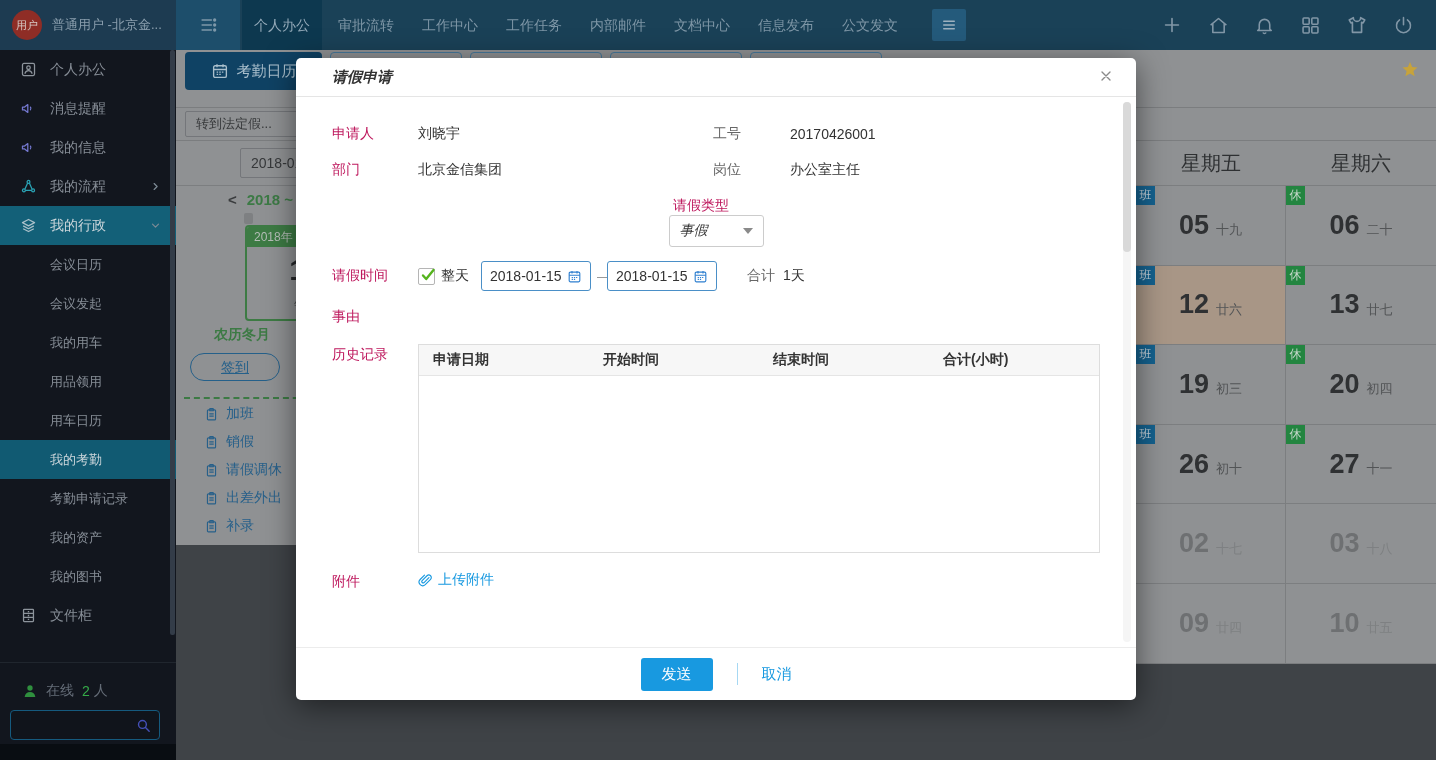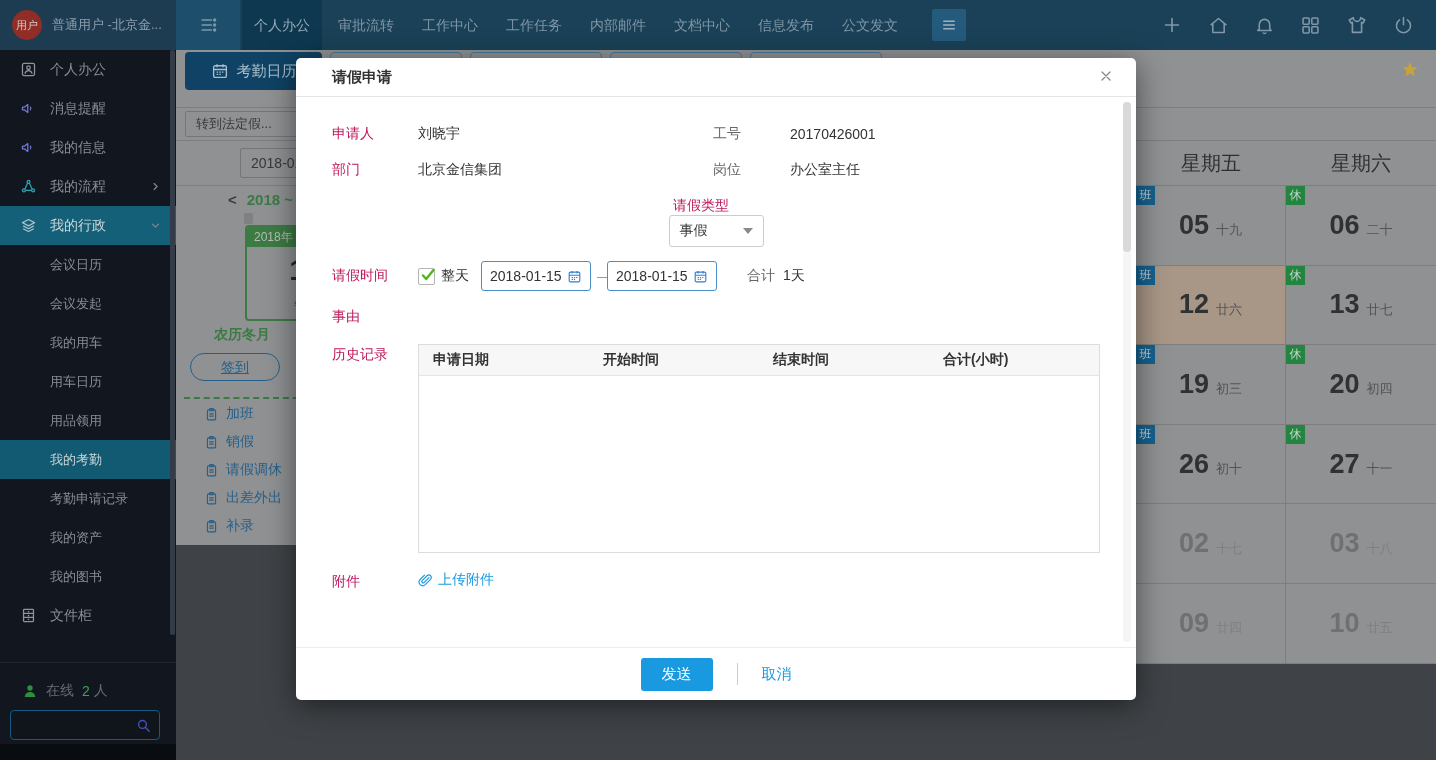--- a/index.html
+++ b/index.html
@@ -74,32 +74,32 @@
   .cell.dim .d{color:#6e7072;text-align:right;}
   .cell.dim .l{color:#7e8082;}
   .cell.sel{background:#a89686;}
   .badge{position:absolute;left:0;top:0;width:19px;height:19px;font-size:12px;display:flex;align-items:center;justify-content:center;}
   .badge.ban{background:#15628f;color:#c6d2da;}
   .badge.xiu{background:#238540;color:#c6d8cb;}
 
   
   .modal{position:absolute;left:296px;top:58px;width:840px;height:642px;background:#fff;border-radius:5px;box-shadow:0 6px 30px rgba(0,0,0,0.5);z-index:10;}
   .m-head{height:38px;border-bottom:1px solid #e5e5e5;position:relative;}
-  .m-title{position:absolute;left:36px;top:0;line-height:38px;font-size:15px;font-weight:bold;color:#333;}
+  .m-title{position:absolute;left:36px;top:0;line-height:38px;font-size:15px;font-weight:bold;color:#333;font-style:italic;}
   .m-close{position:absolute;right:22px;top:10px;color:#8a8a8a;cursor:pointer;}
   .m-body{padding:28px 36px 0;}
   .frow{display:flex;align-items:center;margin-bottom:18px;font-size:14px;}
   .frow.top{align-items:flex-start;}
   .lab{width:86px;color:#be185d;flex-shrink:0;}
   .frow.top .lab{padding-top:2px;}
   .val{color:#333;}
   .val1{width:295px;color:#333;}
   .lab2{width:77px;color:#666;flex-shrink:0;}
   .r-type{margin-bottom:14px;flex-direction:column;}
-  .sel-box{width:95px;height:32px;border:1px solid #ccc;border-radius:3px;display:flex;align-items:center;justify-content:space-between;padding:0 10px;box-sizing:border-box;color:#333;background:#fff;}
+  .sel-box{width:95px;height:32px;border:1px solid #ccc;border-radius:3px;display:flex;align-items:center;justify-content:space-between;padding:0 10px;box-sizing:border-box;color:#333;background:#fff;font-style:italic;}
   .caret{width:0;height:0;border-left:5px solid transparent;border-right:5px solid transparent;border-top:6px solid #8a8a8a;}
   .r-time{margin-bottom:15px;}
   .chk{width:15px;height:15px;border:1px solid #b5b5b5;border-radius:2px;margin-right:6px;position:relative;background:#fff;flex-shrink:0;}
   .chk svg{position:absolute;left:1px;top:-2px;}
   .date-box{width:110px;height:30px;border:1px solid #4a8fc7;border-radius:3px;display:flex;align-items:center;justify-content:space-between;padding:0 8px;box-sizing:border-box;color:#333;font-size:14px;margin-left:12px;background:#fff;}
   .date-box .cal-ic{color:#2e7fd0;}
   .rsep{margin:0 2px 0 6px;color:#999;}
   .rsep2{margin-left:-6px;}
   .total-lab{margin-left:30px;color:#666;}
   .total-val{margin-left:8px;color:#333;}
@@ -250,22 +250,22 @@
       <span>我的行政</span>
       <span class="chev">
           <svg width="13" height="13" viewBox="0 0 24 24" fill="none" stroke="currentColor" stroke-width="2.2" stroke-linecap="round" stroke-linejoin="round">
             <path d="M6.5 9.5l5.5 5.5 5.5-5.5"></path>
           </svg>
         </span>
     </div>
     <div class="sub-item">会议日历</div>
     <div class="sub-item">会议发起</div>
     <div class="sub-item">我的用车</div>
+    <div class="sub-item">用品领用</div>
     <div class="sub-item">用车日历</div>
-    <div class="sub-item">用品领用</div>
     <div class="sub-item active">我的考勤</div>
     <div class="sub-item">考勤申请记录</div>
     <div class="sub-item">我的资产</div>
     <div class="sub-item">我的图书</div>
     <div class="side-item">
       <span class="ic ic-cabinet">
           <svg width="17" height="17" viewBox="0 0 24 24" fill="none" stroke="currentColor" stroke-width="1.8">
             <rect x="5" y="3.5" width="14" height="17" rx="1"></rect>
             <path d="M5 9h14M5 14.5h14M11 6.5h2M11 12h2M11 17.5h2"></path>
           </svg>

